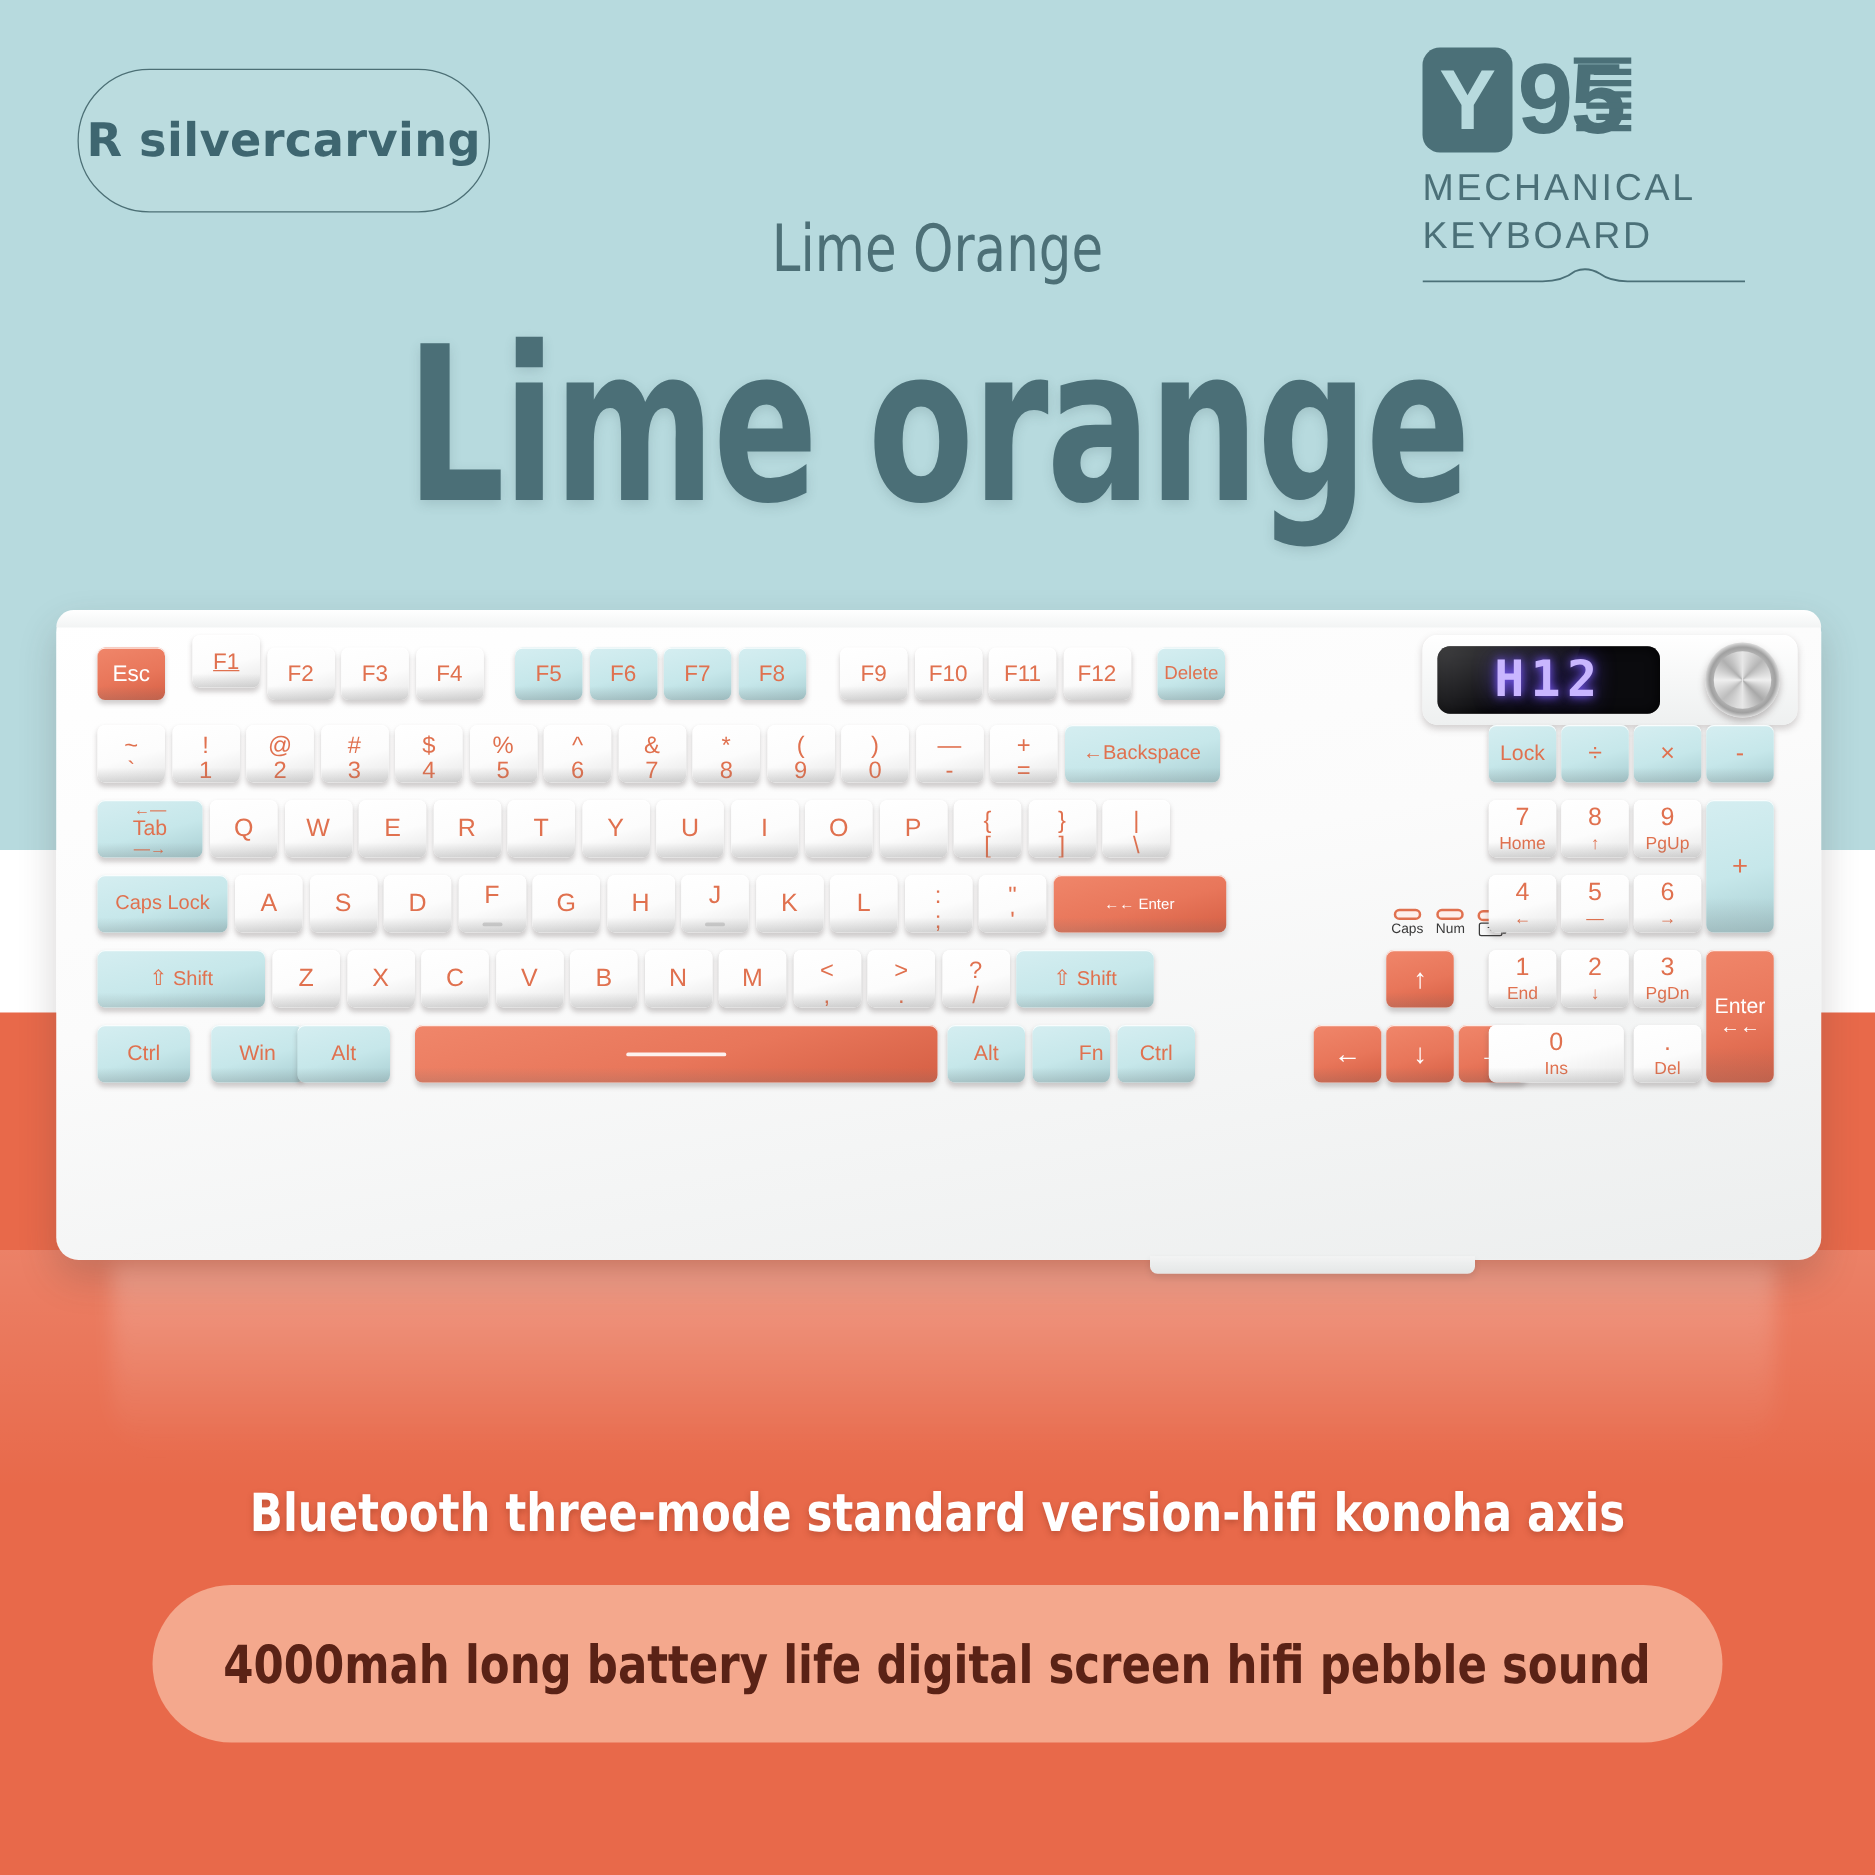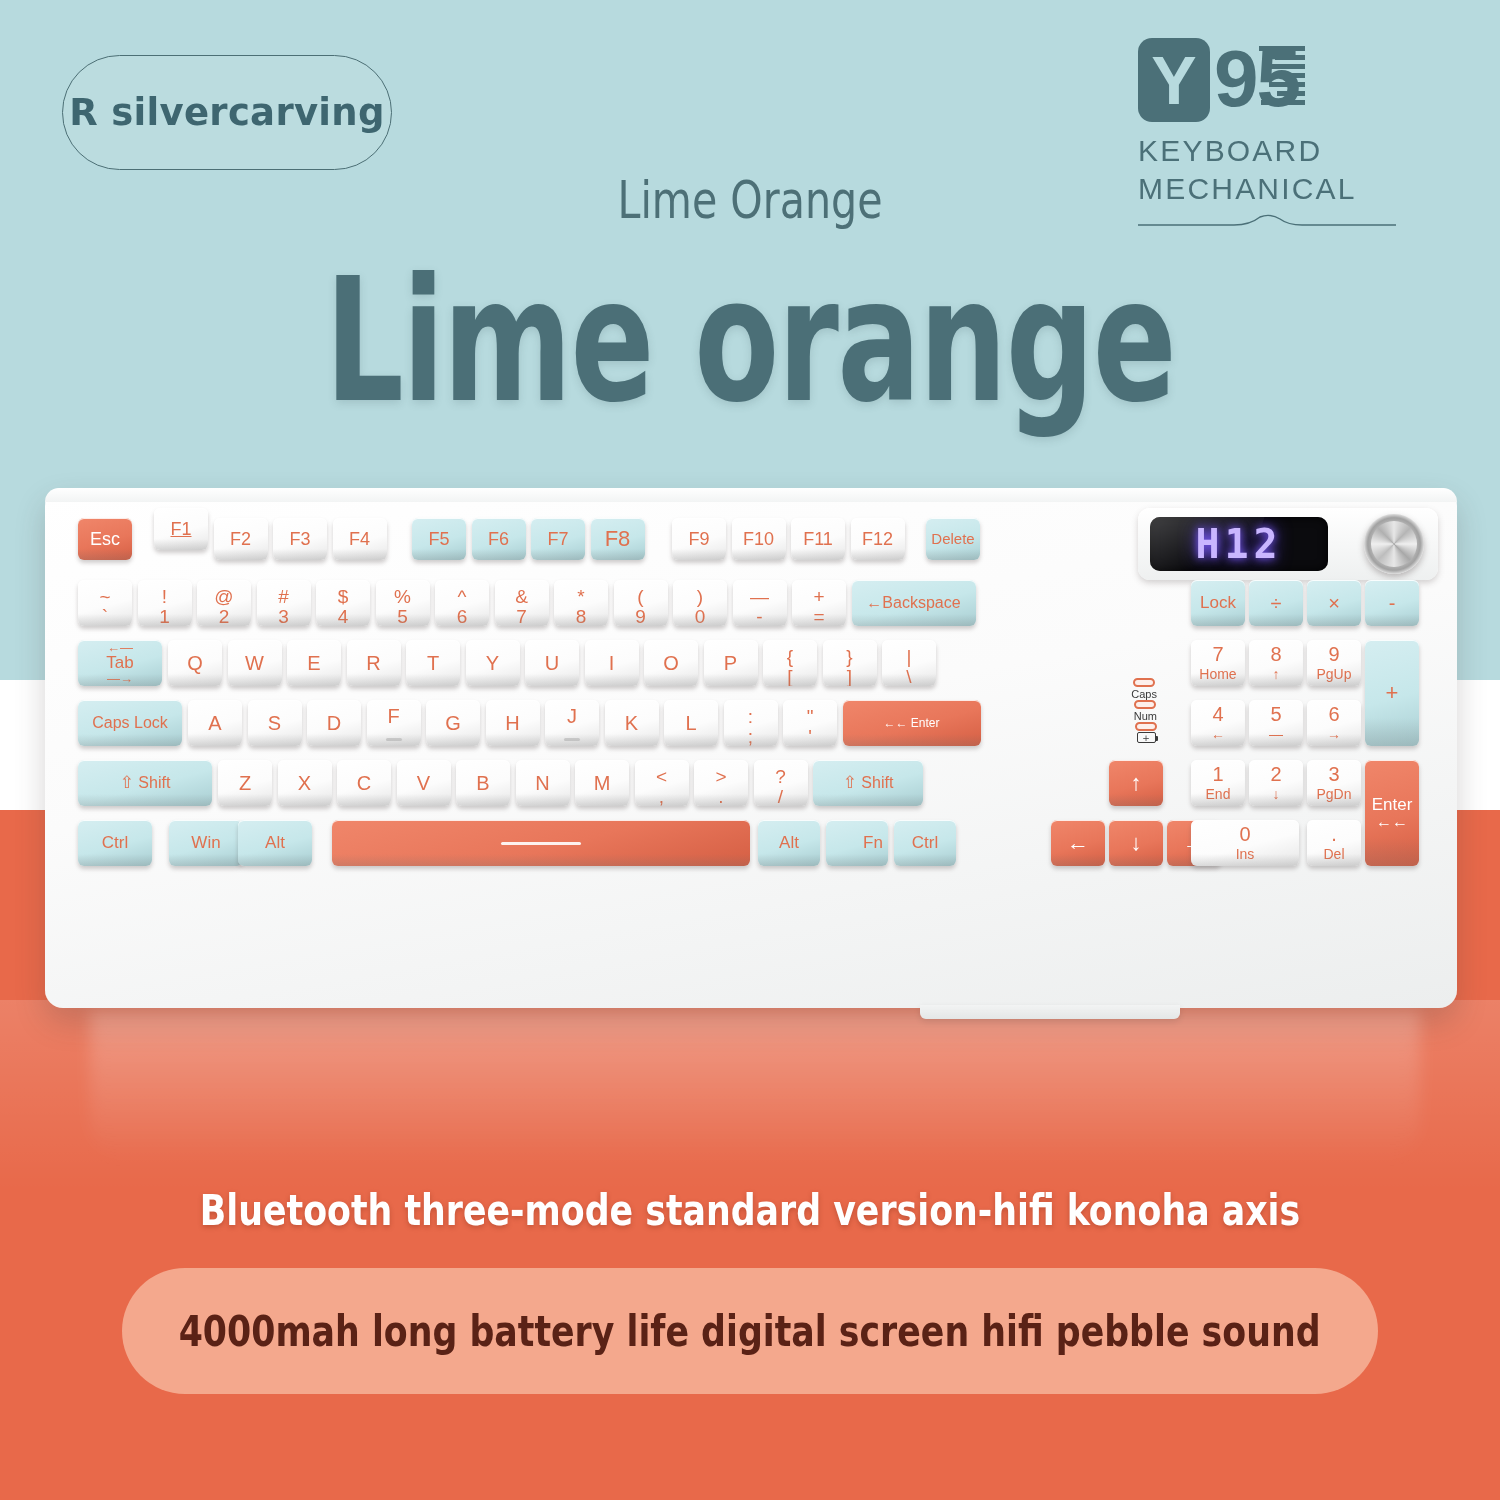--- a/index.html
+++ b/index.html
@@ -234,21 +234,21 @@
   #volume-knob::after {
     content:""; position:absolute; left:7px; top:7px; width:46px; height:46px;
     border-radius:50%;
     background: conic-gradient(#e7e7e7,#b5b5b5,#efefef,#a8a8a8,#e7e7e7,#bdbdbd,#efefef,#b0b0b0,#e7e7e7);
   }
 
   
   #indicator-stack {
     position: absolute; left: 1068px; top: 190px;
     width: 44px; height: 120px;
-    display:flex; flex-direction:column; align-items:flex-end; 
+    display:flex; flex-direction:row; align-items:center; gap:10px;
   }
   .indicator { display:flex; flex-direction:column; align-items:center; }
   .ind-pill {
     width: 22px; height: 9px; border: 2px solid #e0714f; border-radius: 6px;
     background: #fdf0ec;
   }
   .ind-label { font-size: 11px; color:#3a3a3a; margin-top: 1px; font-family:"Liberation Sans", sans-serif; }
   .ind-batt {
     width: 19px; height: 11px; border: 1.6px solid #3a3a3a; border-radius: 2px;
     position: relative; margin-top: 1px;
@@ -312,22 +312,22 @@
         <i style="top:2px;  width:46px;"></i>
         <i style="top:11px; width:30px;"></i>
         <i style="top:20px; width:40px;"></i>
         <i style="top:29px; width:22px;"></i>
         <i style="top:38px; width:36px;"></i>
         <i style="top:47px; width:28px;"></i>
         <i style="top:56px; width:44px;"></i>
       </span>
     </div>
   </div>
+  <div id="logo-sub1">MECHANICAL</div>
   <div id="logo-sub2">KEYBOARD</div>
-  <div id="logo-sub1">MECHANICAL</div>
   <svg id="logo-rule" viewBox="0 0 258 14">
     <path d="M0 11 L96 11 Q112 11 122 3 Q132 -1 142 5 Q150 11 164 11 L258 11" fill="none" stroke="#4b7078" stroke-width="1.4"></path>
   </svg>
 </div>
 
 <div id="keyboard">
   <div id="kb-bezel-top"></div>
 
   <div id="display-module">
     <div id="display-screen">
@@ -387,21 +387,21 @@
           <span class="legend-main" style="font-size: 18px;">F6</span>
         </div>
       </div>
       <div class="key blue" style="left: 486px; top: 30px; width: 54px; height: 42px;">
         <div class="stack">
           <span class="legend-main" style="font-size: 18px;">F7</span>
         </div>
       </div>
       <div class="key blue" style="left: 545.5px; top: 30px; width: 54px; height: 42px;">
         <div class="stack">
-          <span class="legend-main" style="font-size: 22px;">F8</span>
+          <span class="legend-main" style="font-size: 18px;">F8</span>
         </div>
       </div>
       <div class="key white" style="left: 627px; top: 30px; width: 54px; height: 42px;">
         <div class="stack">
           <span class="legend-main" style="font-size: 18px;">F9</span>
         </div>
       </div>
       <div class="key white" style="left: 686.5px; top: 30px; width: 54px; height: 42px;">
         <div class="stack">
           <span class="legend-main" style="font-size: 18px;">F10</span>

